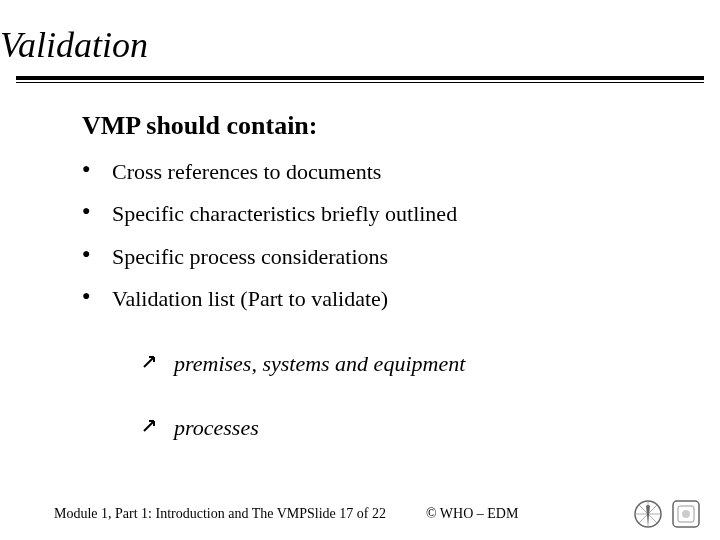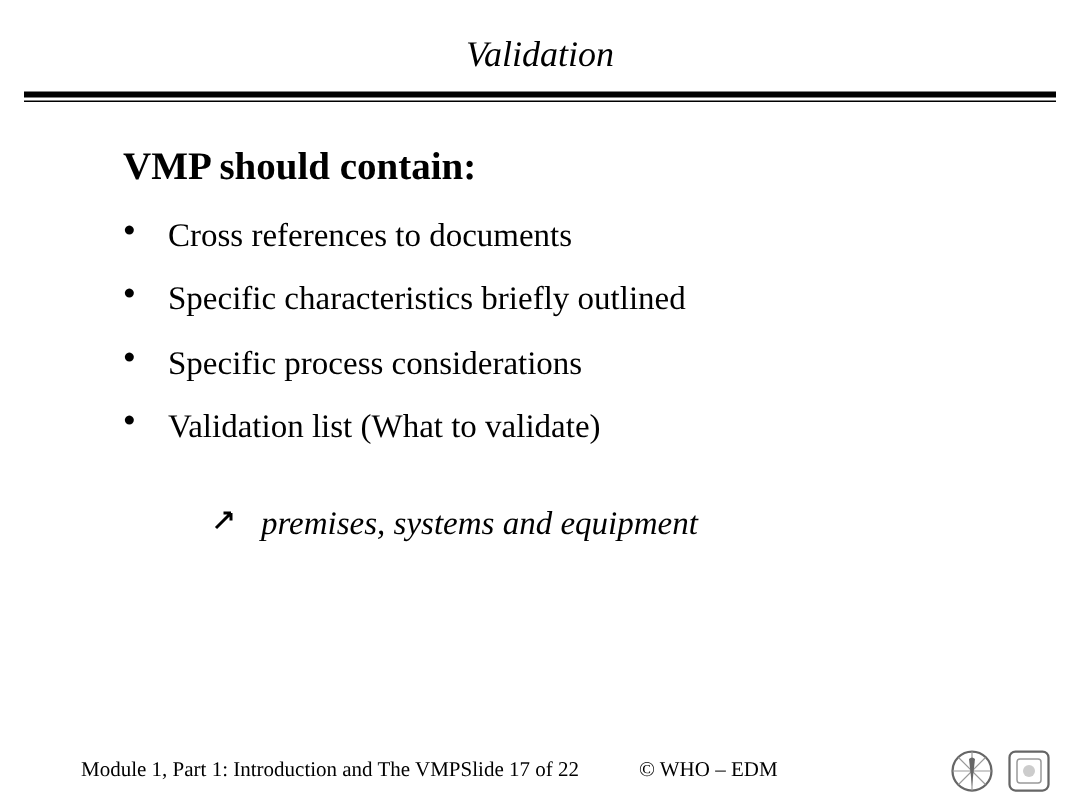--- a/index.html
+++ b/index.html
@@ -1,18 +1,18 @@
 <!DOCTYPE html>
 <html><head>
 <meta charset="utf-8">
 <style>
   * { margin: 0; padding: 0; box-sizing: border-box; }
   html, body { width: 720px; height: 540px; background: #fff; font-family: "Times New Roman", Times, serif; color: #000; }
   .slide { position: relative; width: 720px; height: 540px; }
-  .title { font-style: italic; font-size: 24px; text-align: center; padding-top: 24px; padding-bottom: 10px; font-weight: 400; }
+  .title { font-style: italic; font-size: 36px; padding-top: 24px; padding-bottom: 10px; font-weight: 400; }
   .rule-thick { height: 4px; background: #000; margin: 0 16px 2px 16px; }
   .rule-thin { height: 1px; background: #000; margin: 0 16px; }
   .content { padding: 28px 70px 0 82px; }
   .heading { font-size: 26px; font-weight: bold; margin-bottom: 18px; }
   ul.bullets { list-style: none; }
   ul.bullets > li { position: relative; font-size: 22px; padding-left: 30px; margin-bottom: 16px; line-height: 1.2; }
   ul.bullets > li::before { content: "●"; position: absolute; left: 0; top: 2px; font-size: 14px; color: #000; }
   ul.arrows { list-style: none; margin-top: 8px; margin-left: 30px; }
   ul.arrows > li { position: relative; font-size: 22px; font-style: italic; padding-left: 32px; margin-bottom: 4px; line-height: 1.25; margin-top: 37px; }
   ul.arrows > li::before { content: ""; position: absolute; left: 2px; top: 5px; width: 14px; height: 14px; }
@@ -32,27 +32,33 @@
   <div class="rule-thick"></div>
   <div class="rule-thin"></div>
 
   <div class="content">
     <div class="heading">VMP should contain:</div>
     <ul class="bullets">
       <li><span>Cross references to documents</span></li>
       <li><span>Specific characteristics briefly outlined</span></li>
       <li><span>Specific process considerations</span></li>
       <li>
-        <span>Validation list (What to validate)</span>
+        <span>Validation list (Part to validate)</span>
         <ul class="arrows">
           <li>
             <svg class="arrow-glyph" viewBox="0 0 18 18">
                 <path d="M2 14 L12 4 M12 4 L7 4 M12 4 L12 9" stroke="#000" stroke-width="2" fill="none"></path>
               </svg>
             <span>premises, systems and equipment</span>
+          </li>
+          <li>
+            <svg class="arrow-glyph" viewBox="0 0 18 18">
+                <path d="M2 14 L12 4 M12 4 L7 4 M12 4 L12 9" stroke="#000" stroke-width="2" fill="none"></path>
+              </svg>
+            <span>processes</span>
           </li>
         </ul>
       </li>
     </ul>
   </div>
 
   <div class="footer">
     <span class="module">Module 1, Part 1: Introduction and The VMP</span>
     <span class="pager">Slide 17 of 22</span>
     <span class="attrib">© WHO – EDM</span>

